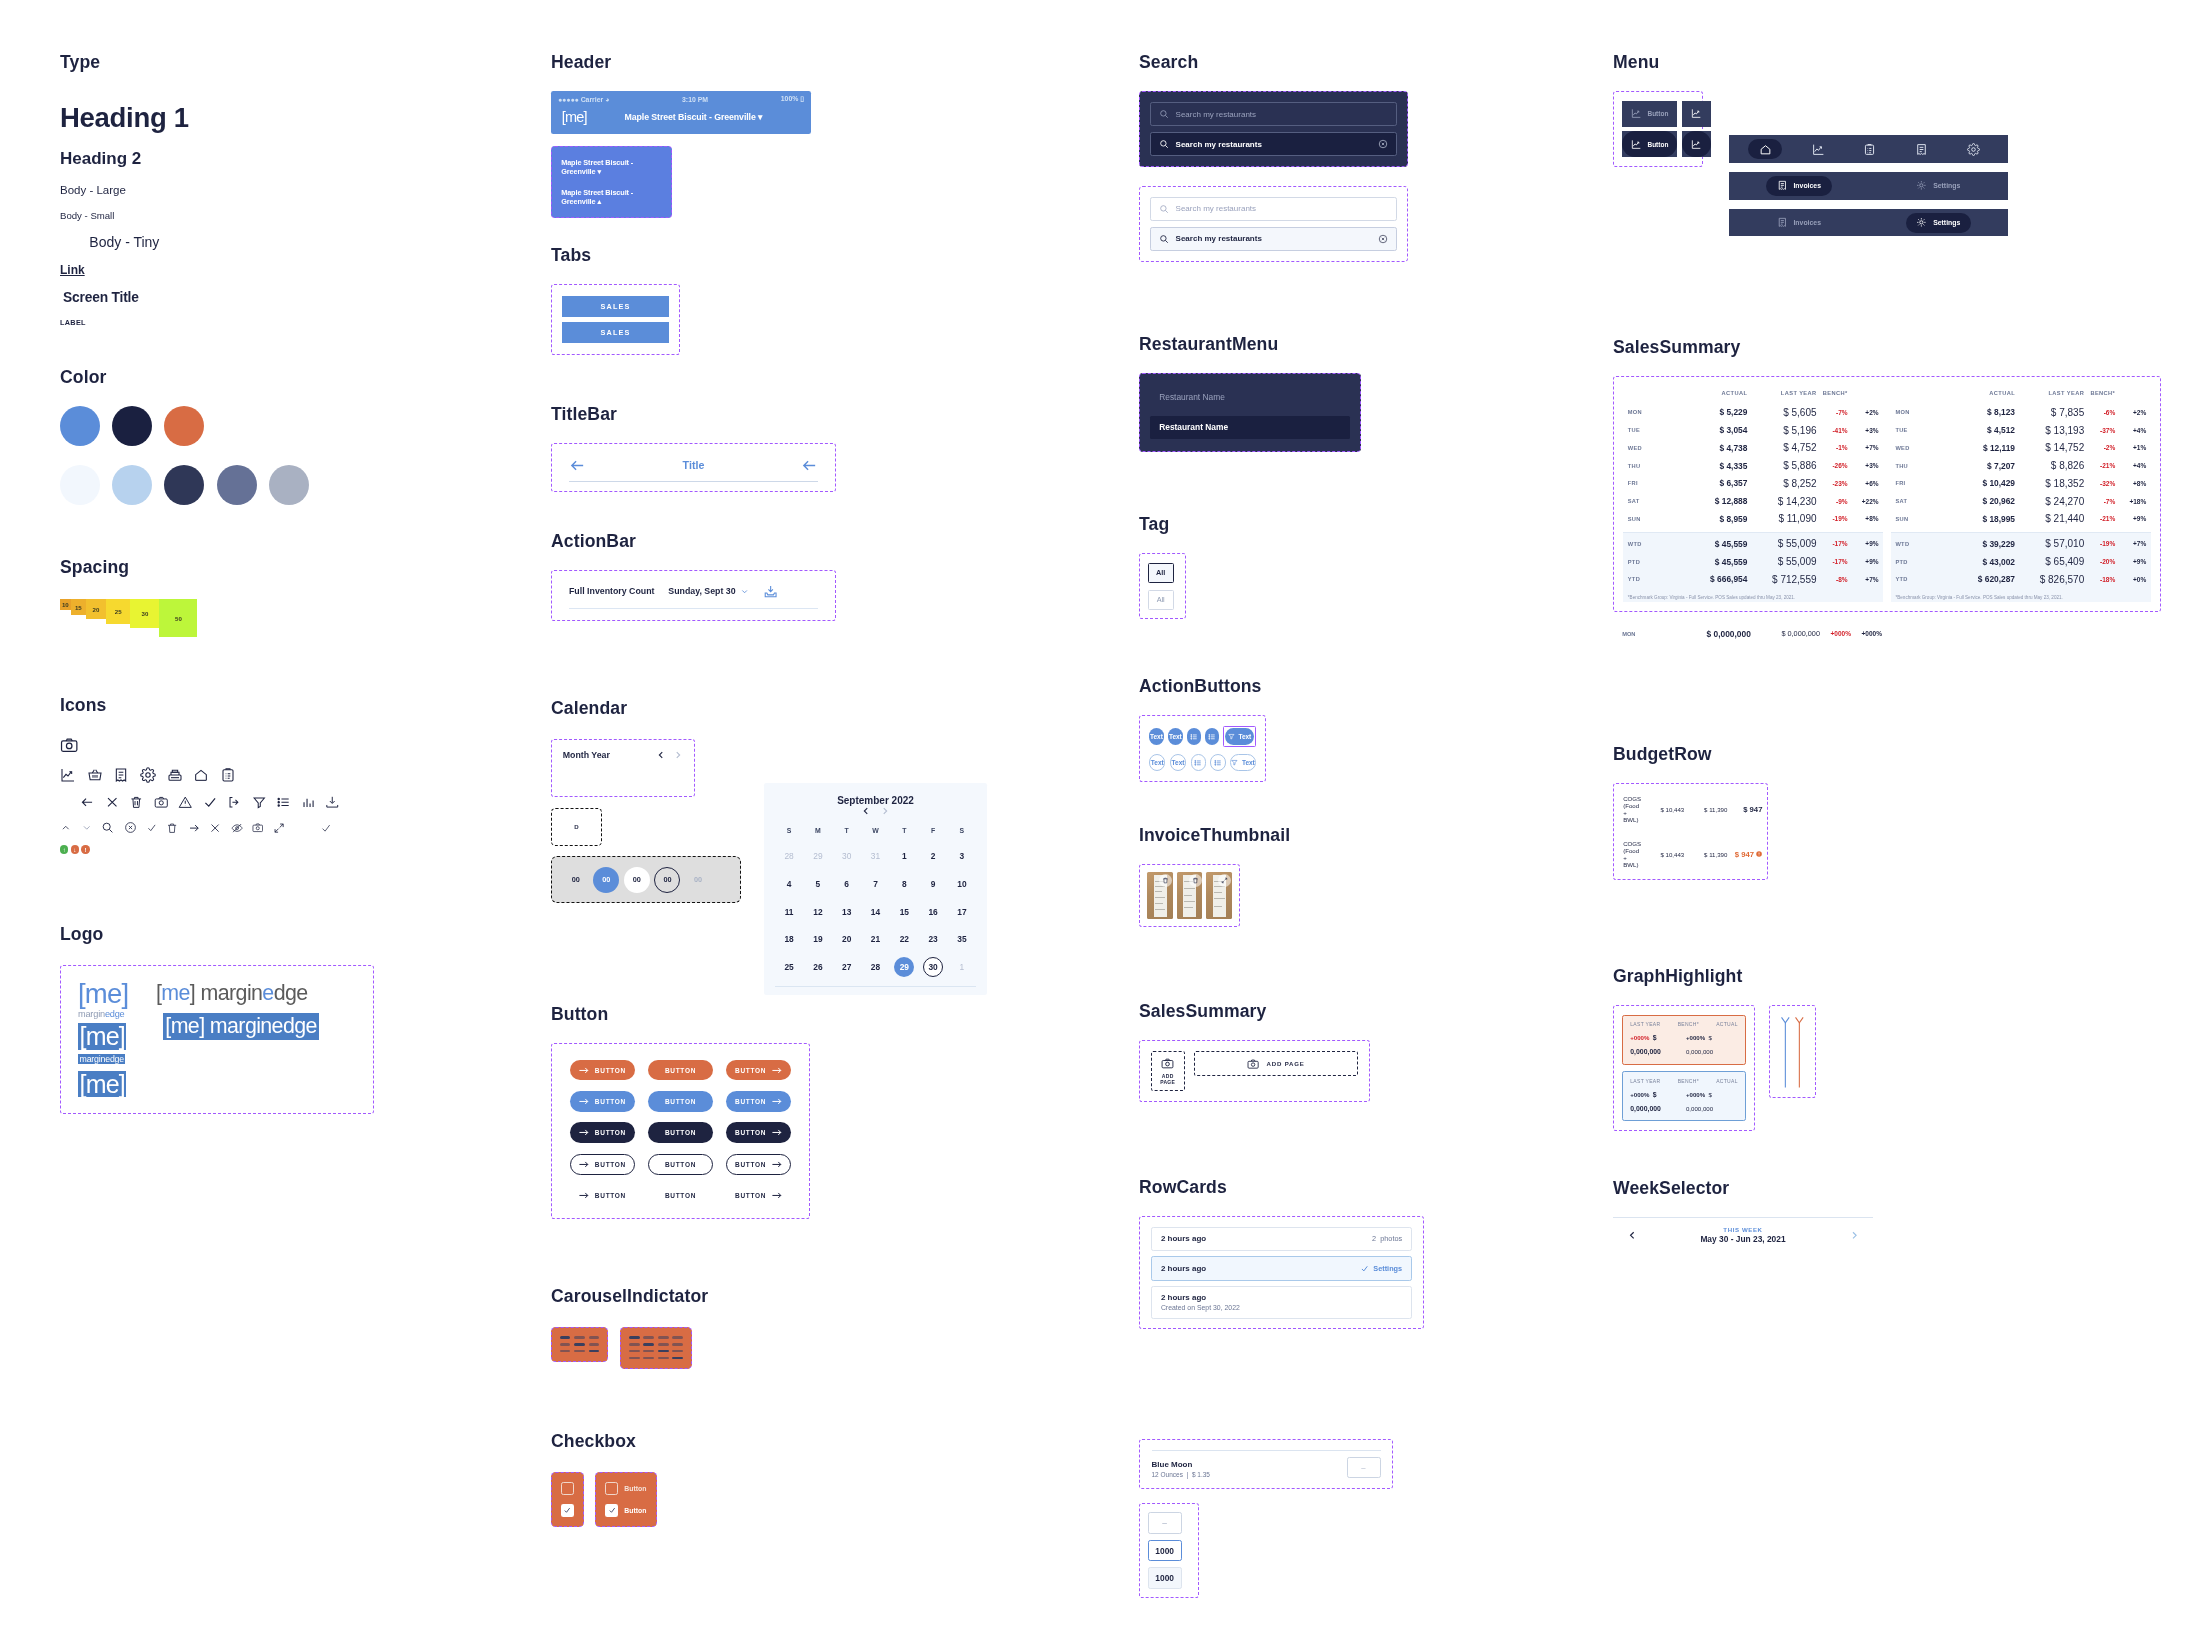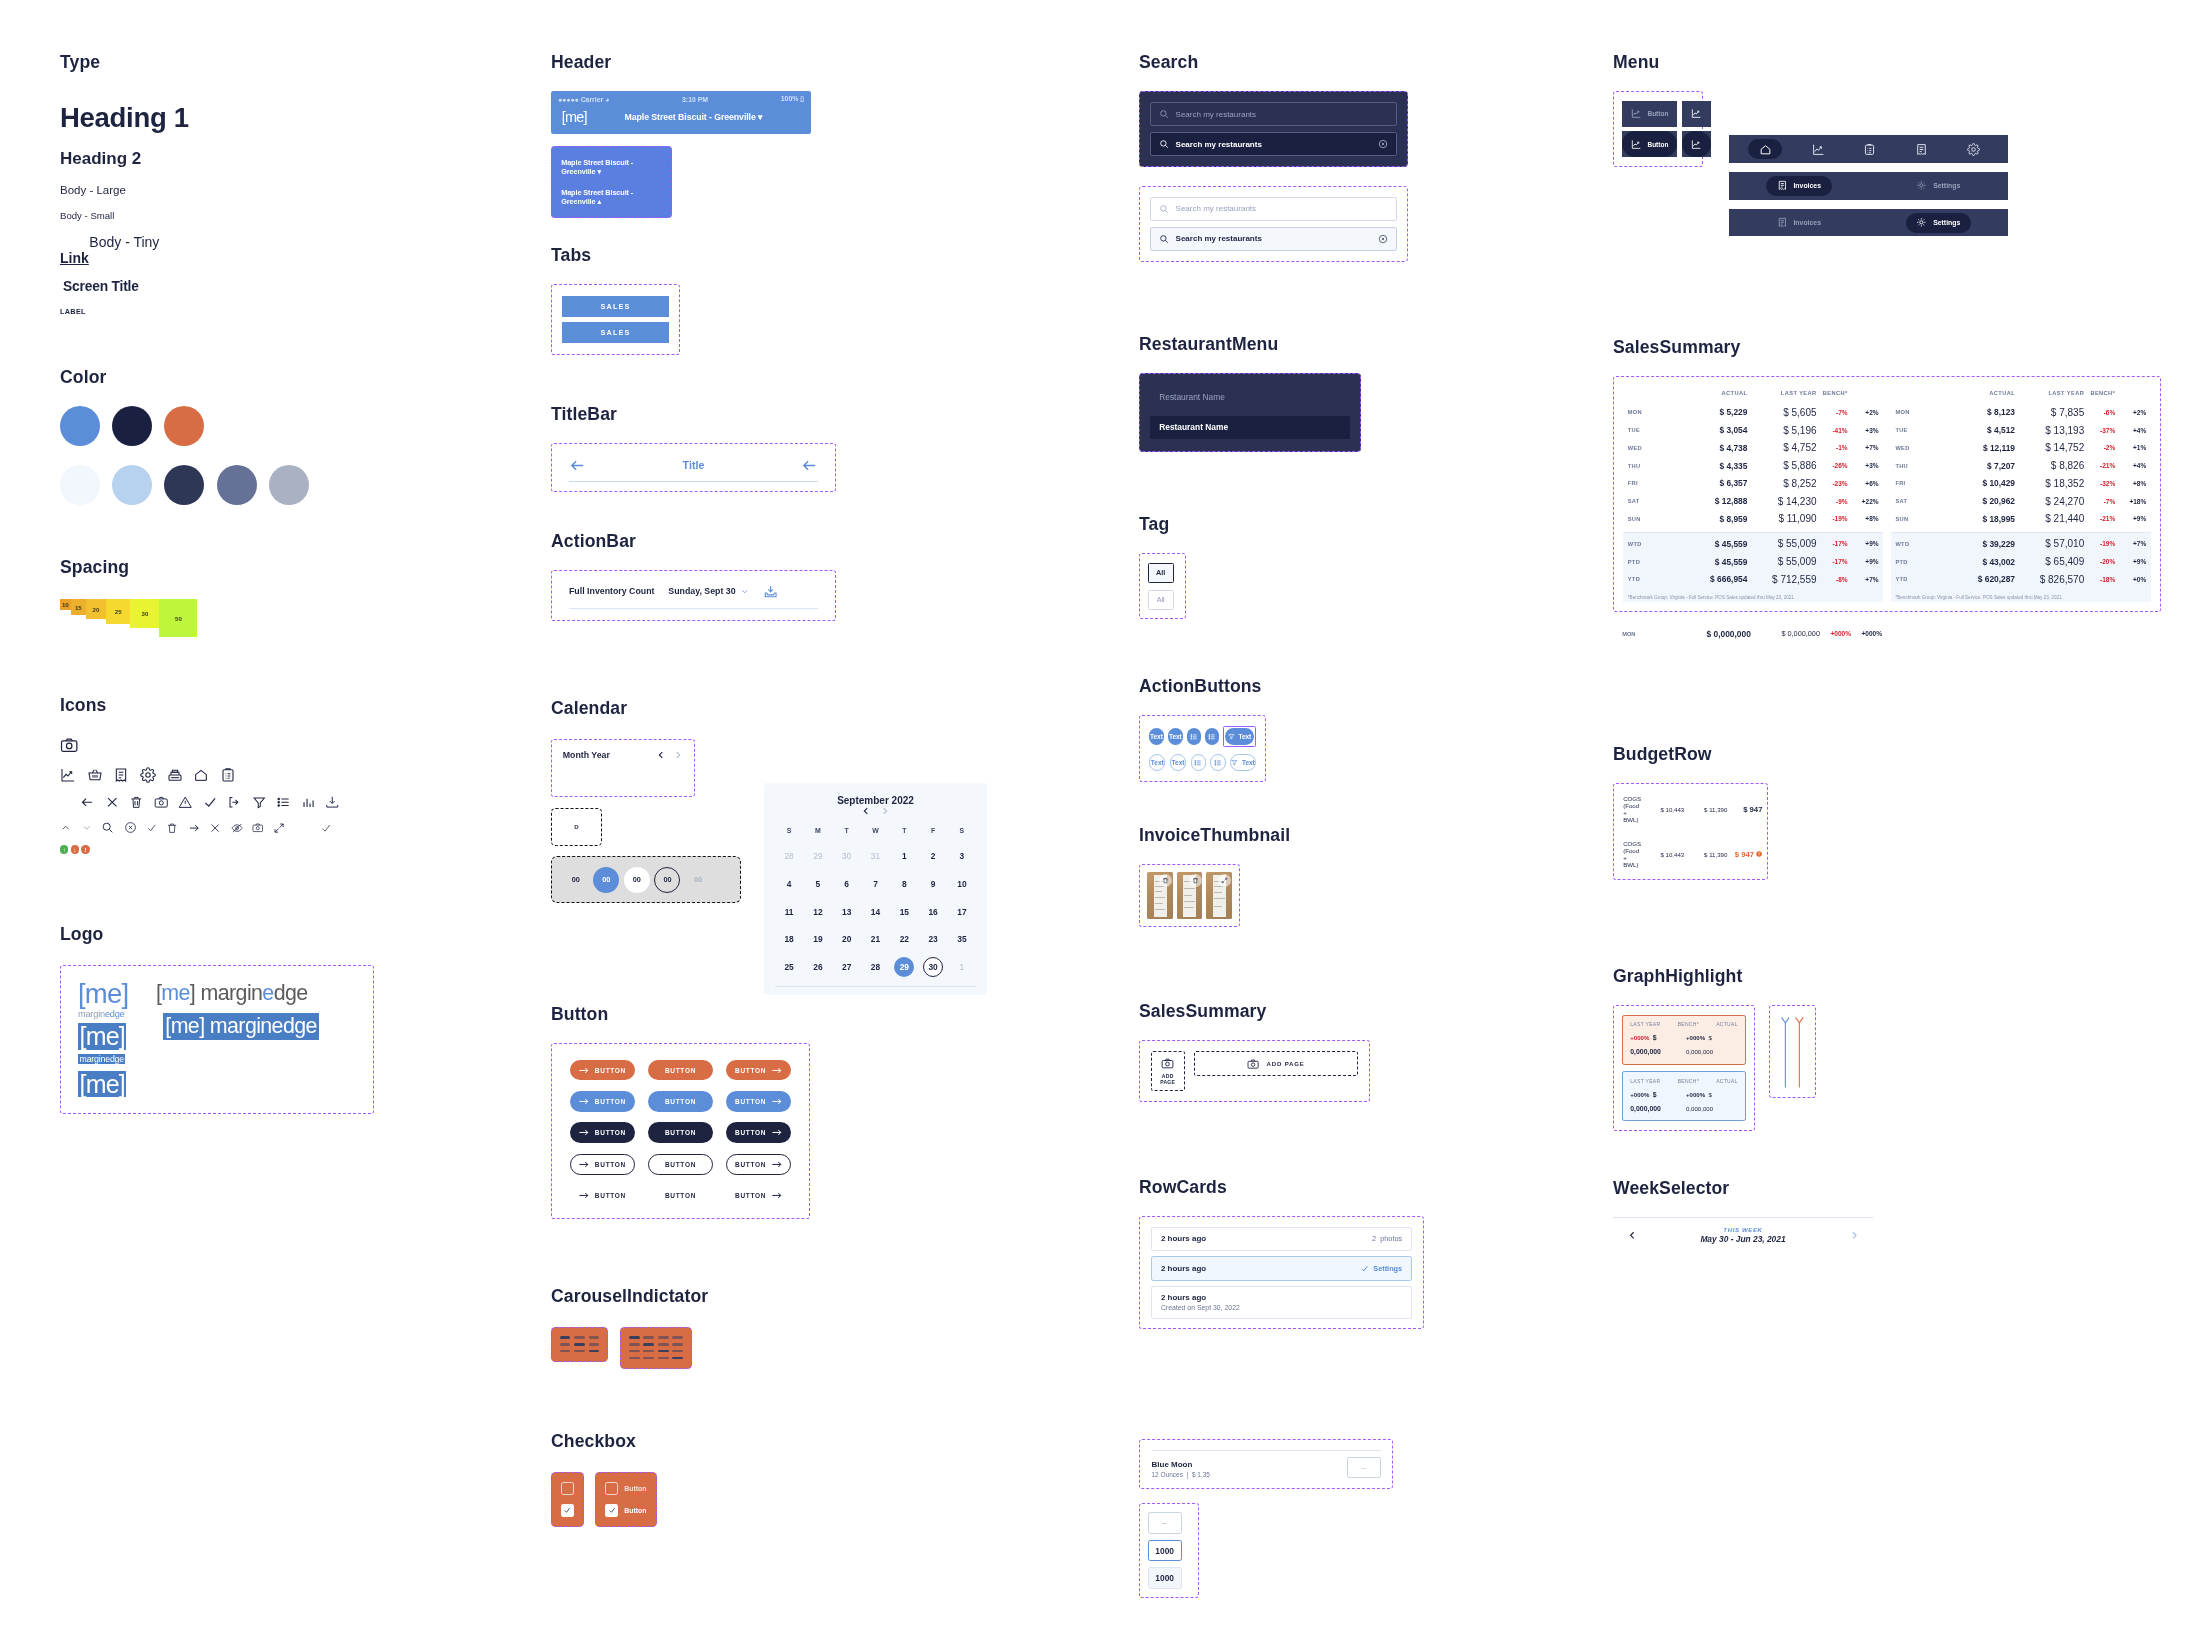--- a/index.html
+++ b/index.html
@@ -20,21 +20,21 @@
   .sec-title { font-size: 17.6px; font-weight: bold; letter-spacing: 0.1px; color:#1e2340; }
   .dashed { border: 1.5px dashed #a259ff; border-radius: 3.1px; }
 
   
   #type-block { position:absolute; top:52px; left:0; }
   .t-h1 { font-size:27.5px; font-weight:bold; margin-top:29px; letter-spacing:-0.3px;}
   .t-h2 { font-size:17px; font-weight:bold; margin-top:15.3px;}
   .t-bl { font-size:11.5px; margin-top:14.5px; font-weight:500;}
   .t-bs { font-size:9.6px; margin-top:13.8px; font-weight:500;}
   .t-bt { font-size:14px; margin-top:13px; font-weight:500;text-align:center;}
-  .t-link { font-size:14px; font-weight:bold; text-decoration:underline;}
+  .t-link { font-size:12px; margin-top:13px; font-weight:bold; text-decoration:underline;}
   .t-screen { font-size:13.8px; font-weight:bold; margin-top:13px; margin-left:3.1px; letter-spacing:-0.2px;}
   .t-label { font-size:7.3px; font-weight:bold; margin-top:13px; letter-spacing:0.3px;}
 
   
   #color-block { position:absolute; top:367px; left:0; }
   .swatch-row { display:flex; gap:12.2px; margin-top:18.4px; }
   .swatch { width:40px; height:40px; border-radius:50%; }
 
   
   #spacing-block { position:absolute; top:557px; left:0; }
@@ -280,21 +280,21 @@
   .gh-vals { display:flex; justify-content:space-between; align-items:baseline; margin-top:2.3px;}
   .gh-vals .a { font-size:6.1px; font-weight:bold; color:#d21f28;}
   .gh-vals .b { font-size:6.9px; font-weight:bold;}
   .gh-vals .c { font-size:6.1px; font-weight:bold;}
   .gh-vals .d { font-size:6.1px;}
   .gh-bars { width:47px; height:93px; padding:7.7px; display:flex; justify-content:space-around; align-items:flex-start;}
 
   
   .ws-wrap { margin-top:18.4px; width:260px;}
   .ws-rule { height:0.8px; background:#dbe4f0;}
-  .ws-row { display:flex; align-items:center; justify-content:space-between; padding:7.7px 13.8px 0;font-style:italic;}
+  .ws-row { display:flex; align-items:center; justify-content:space-between; padding:7.7px 13.8px 0;}
   .ws-mid { text-align:center;}
   .ws-mid .tw { font-size:6.1px; font-weight:bold; color:#5b8dd9; letter-spacing:0.6px;}
   .ws-mid .rg { font-size:8.4px; font-weight:bold; margin-top:1.5px;}
 </style>
 </head>
 <body>
 
 <div class="col" id="col1">
 
   <div id="type-block">

